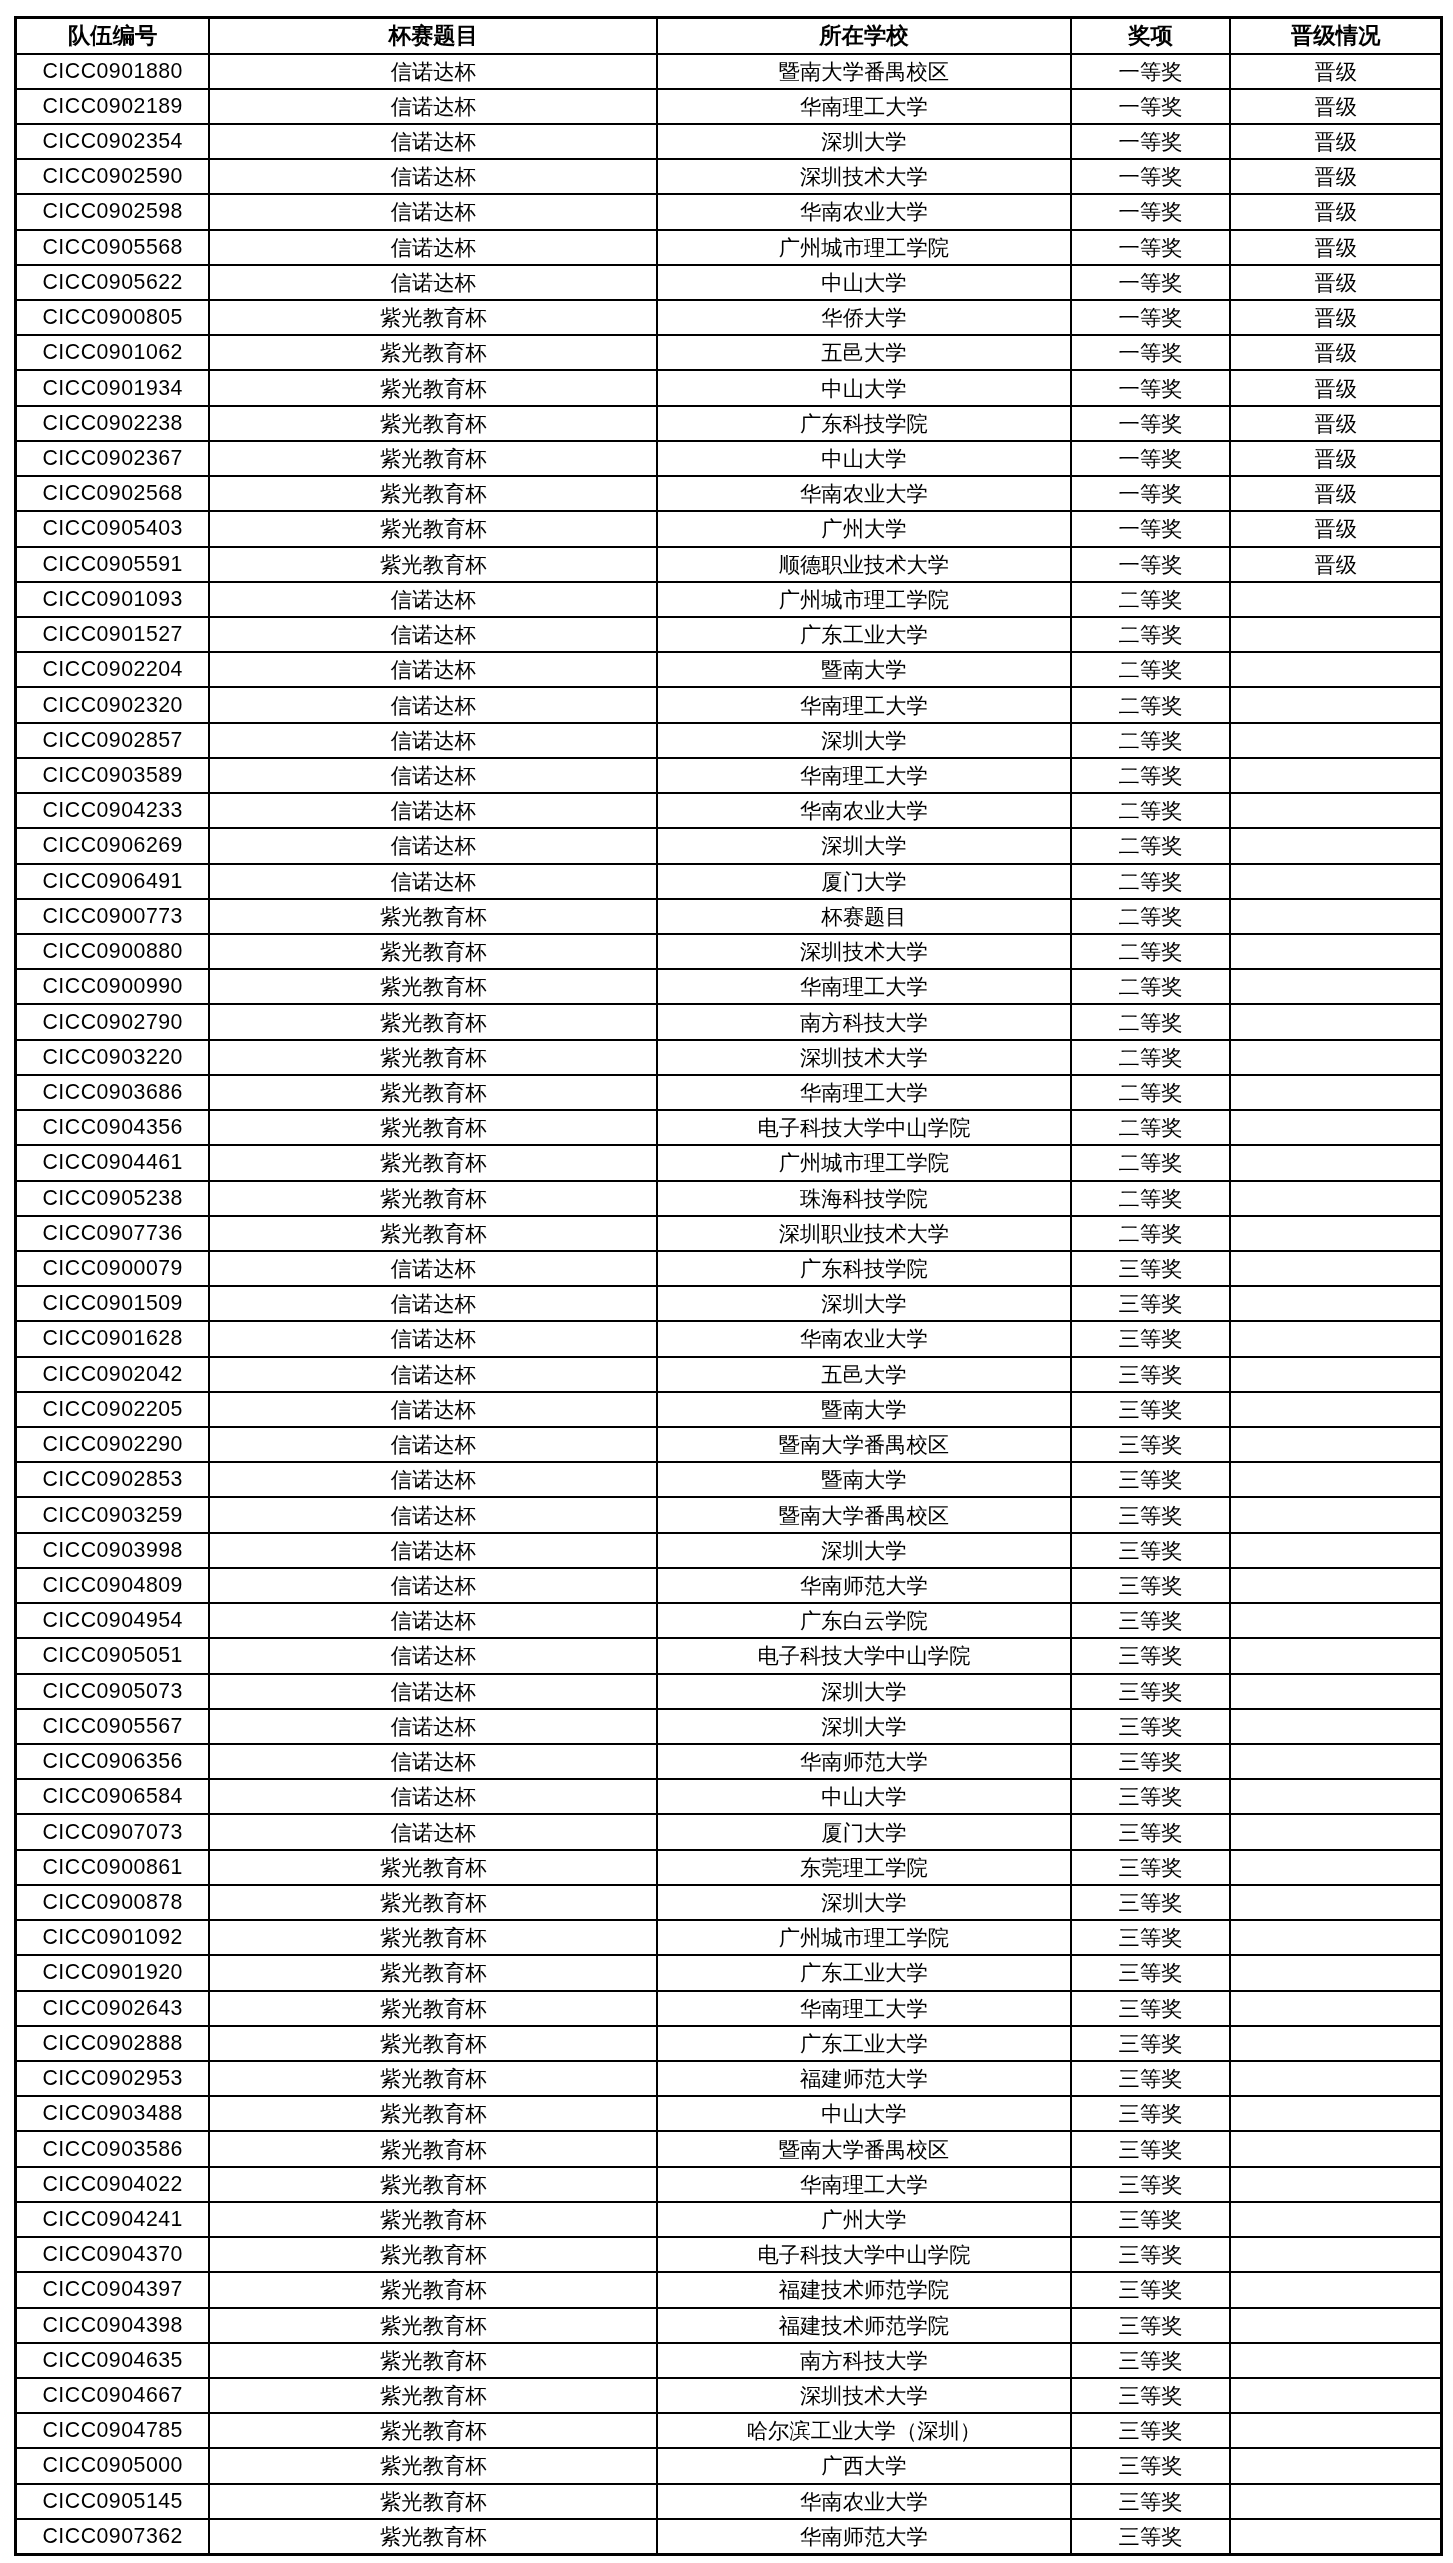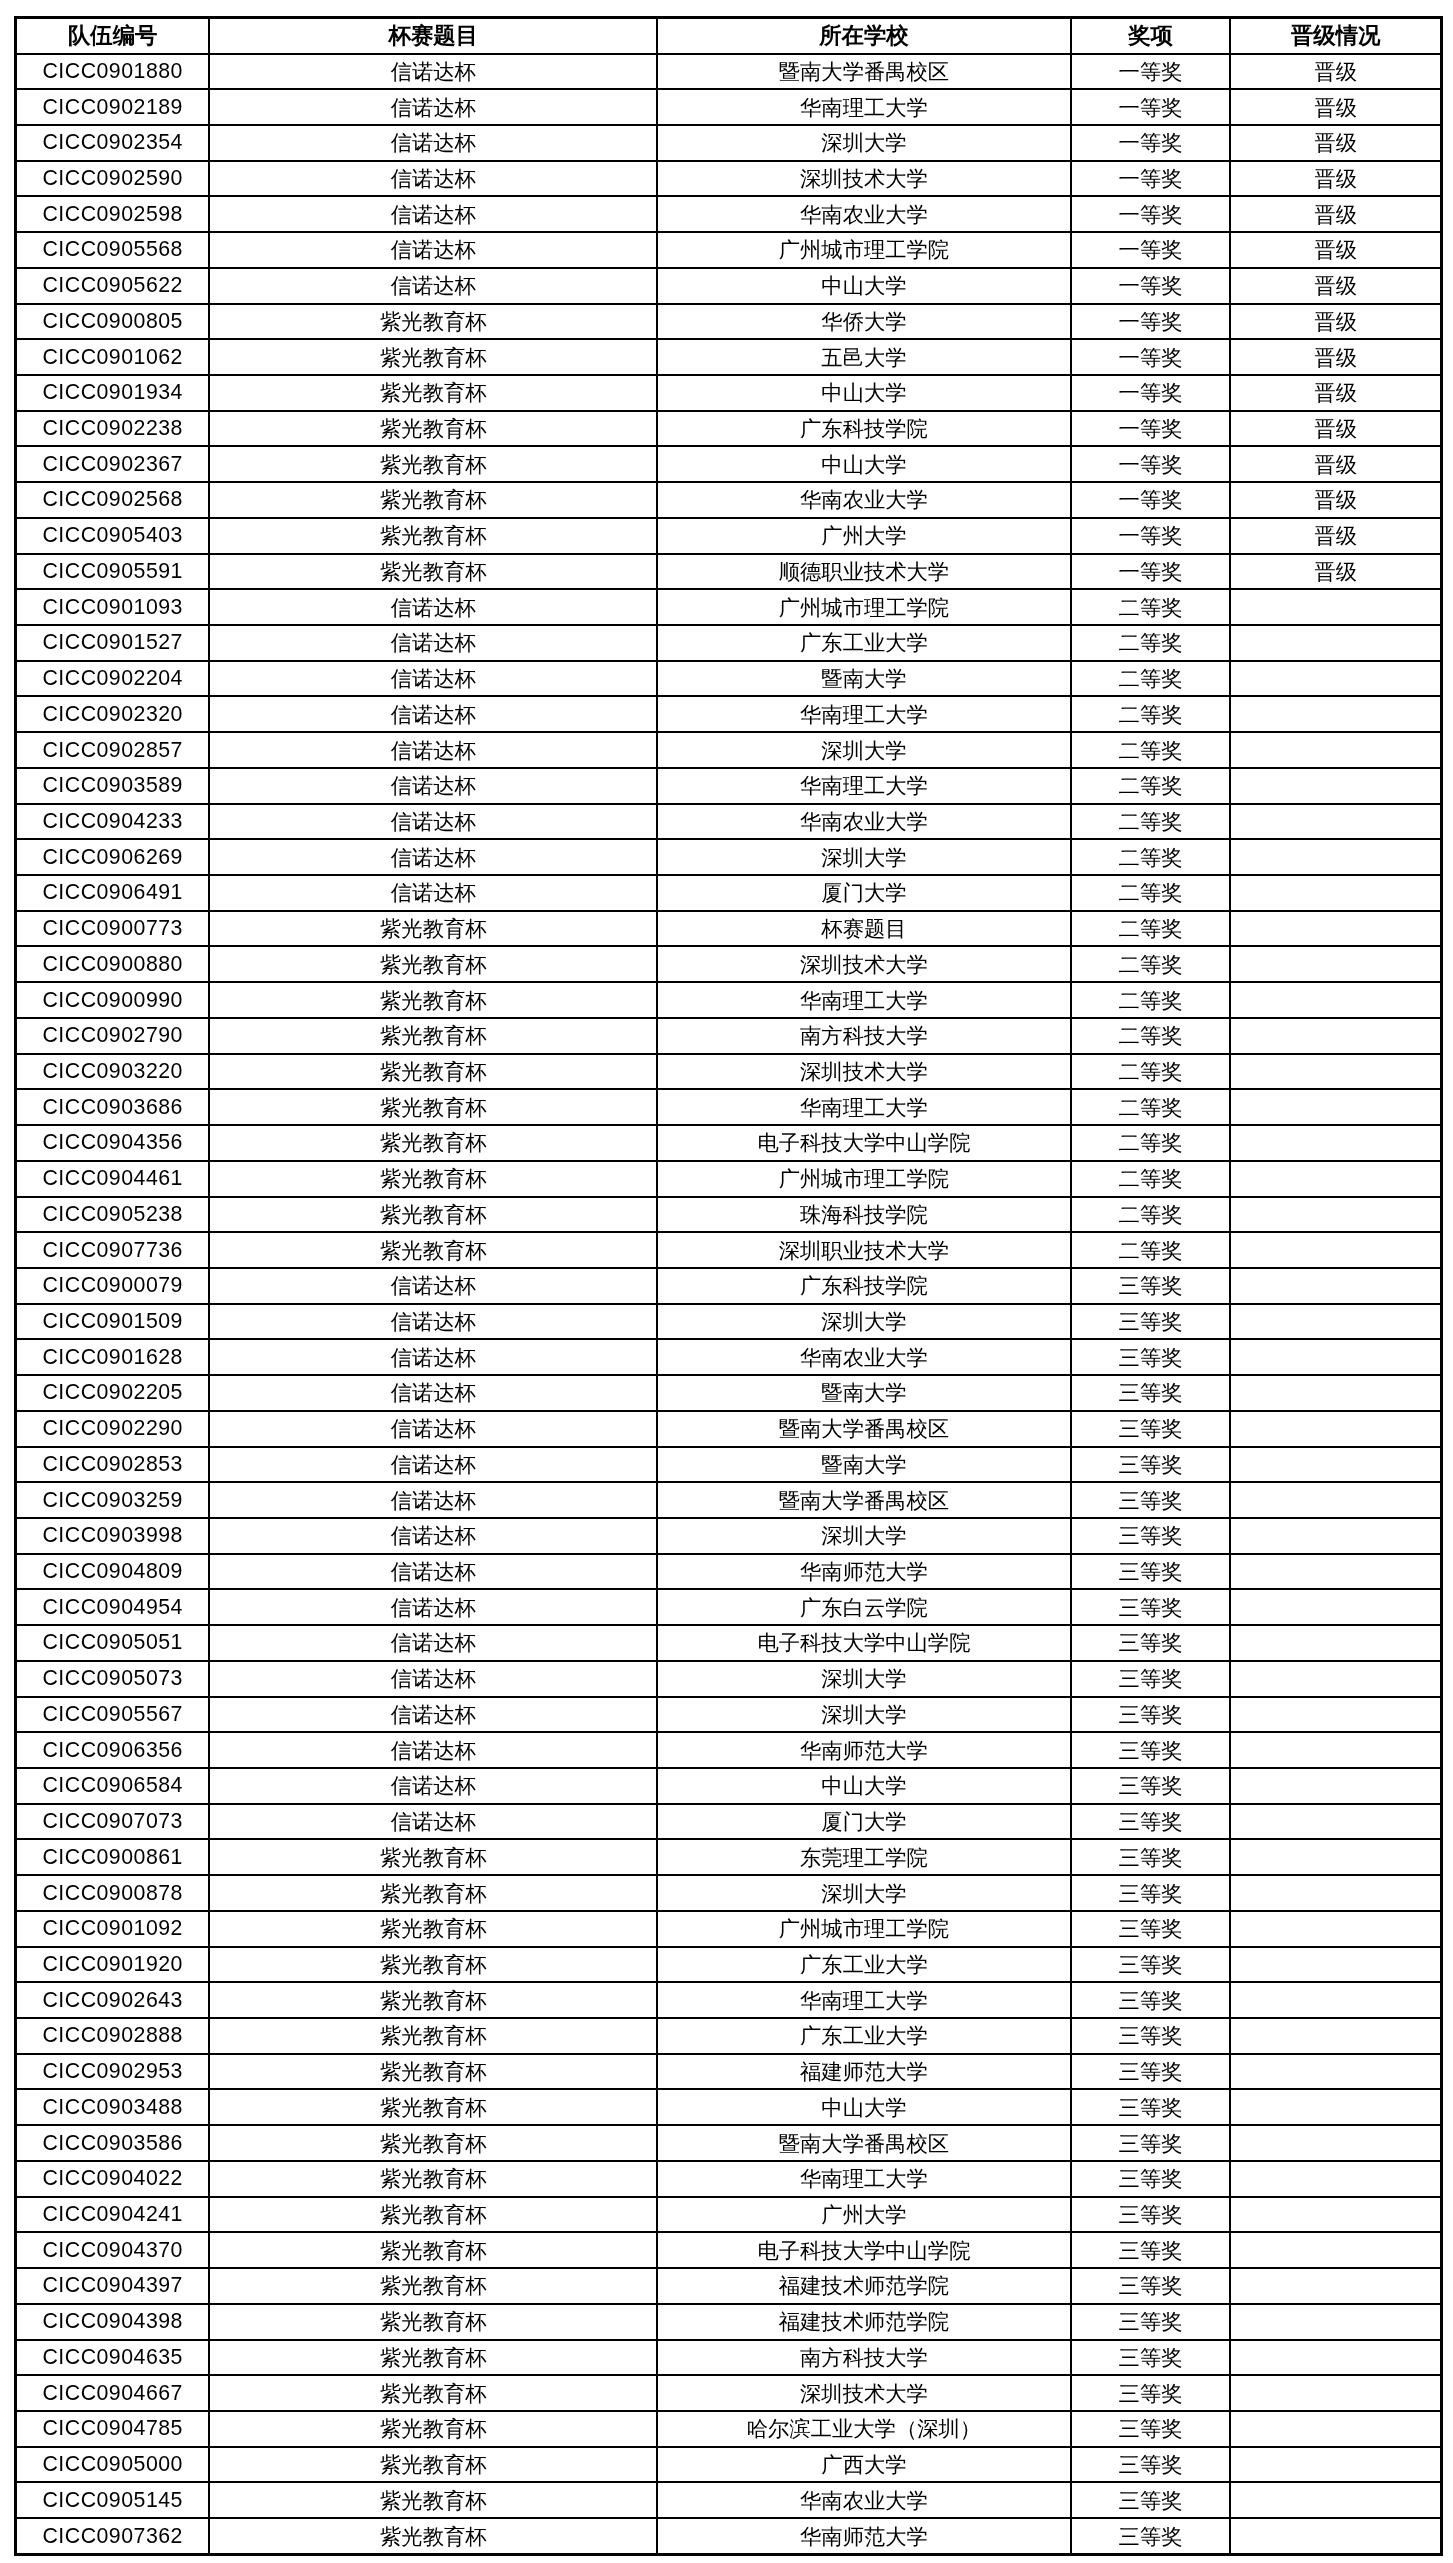--- a/index.html
+++ b/index.html
@@ -372,20 +372,27 @@
     </tr>
 
     <tr>
       <td class="team-id">CICC0901628</td>
       <td>信诺达杯</td>
       <td>华南农业大学</td>
       <td>三等奖</td>
       <td></td>
     </tr>
 
+    <tr>
+      <td class="team-id">CICC0902042</td>
+      <td>信诺达杯</td>
+      <td>五邑大学</td>
+      <td>三等奖</td>
+      <td></td>
+    </tr>
 
     <tr>
       <td class="team-id">CICC0902205</td>
       <td>信诺达杯</td>
       <td>暨南大学</td>
       <td>三等奖</td>
       <td></td>
     </tr>
 
     <tr>

